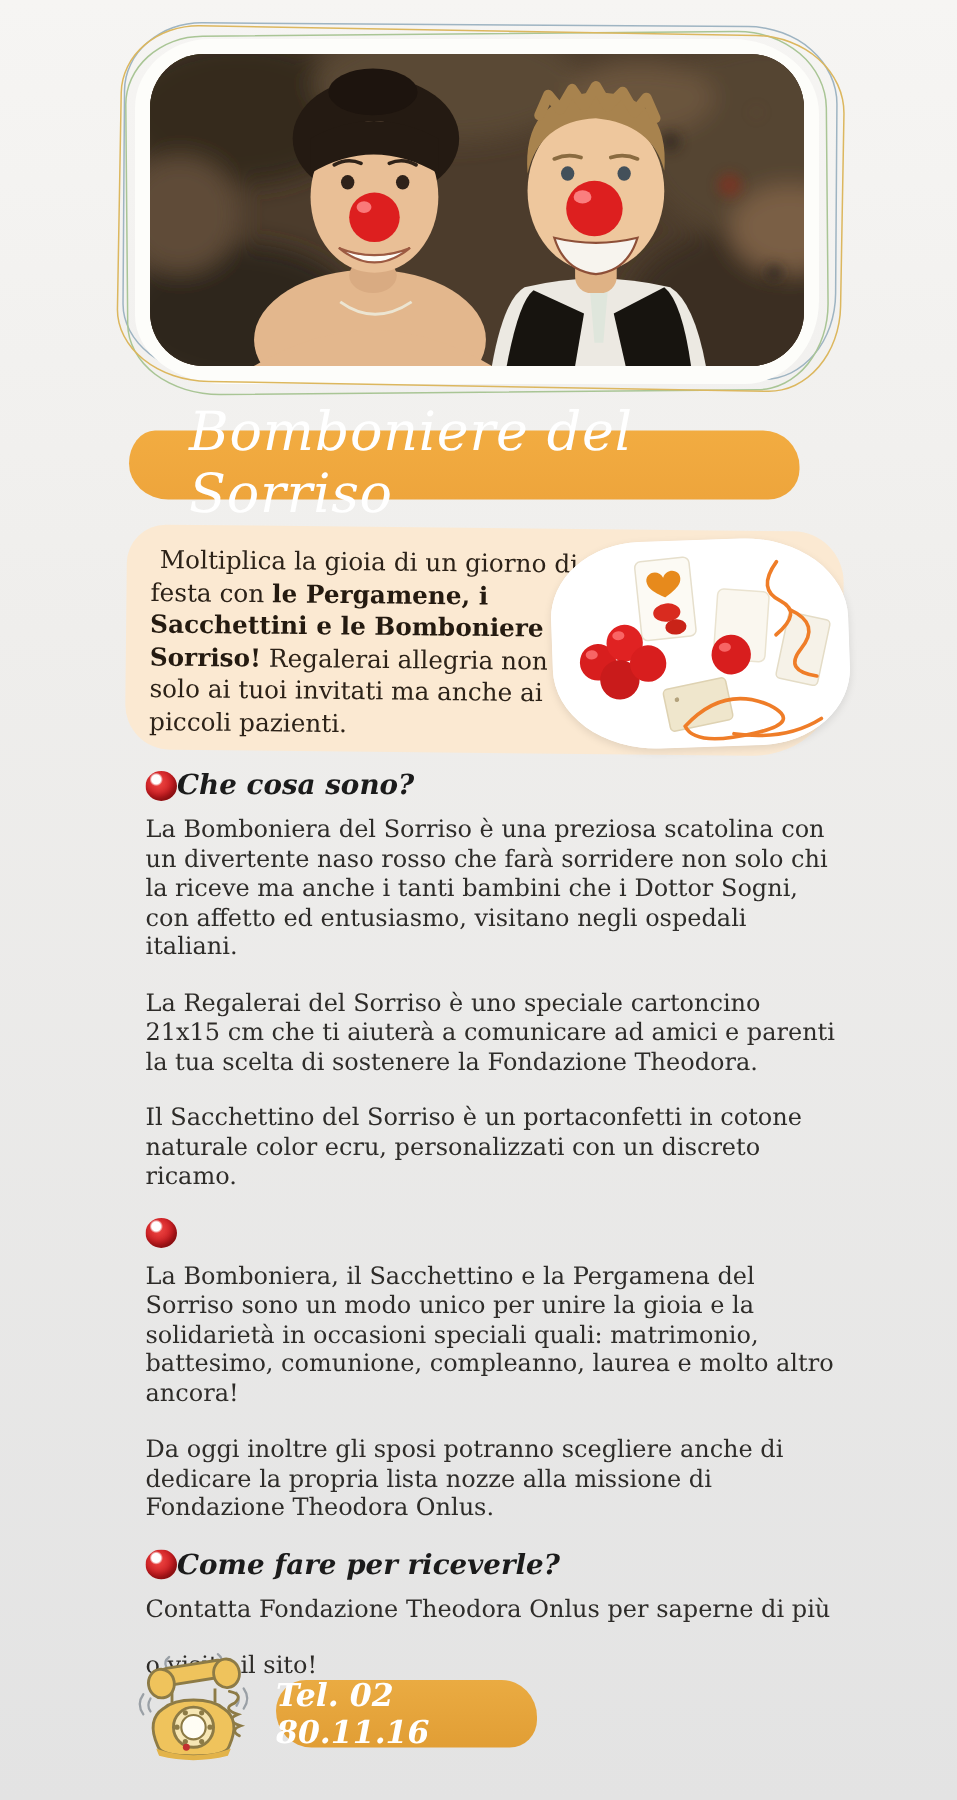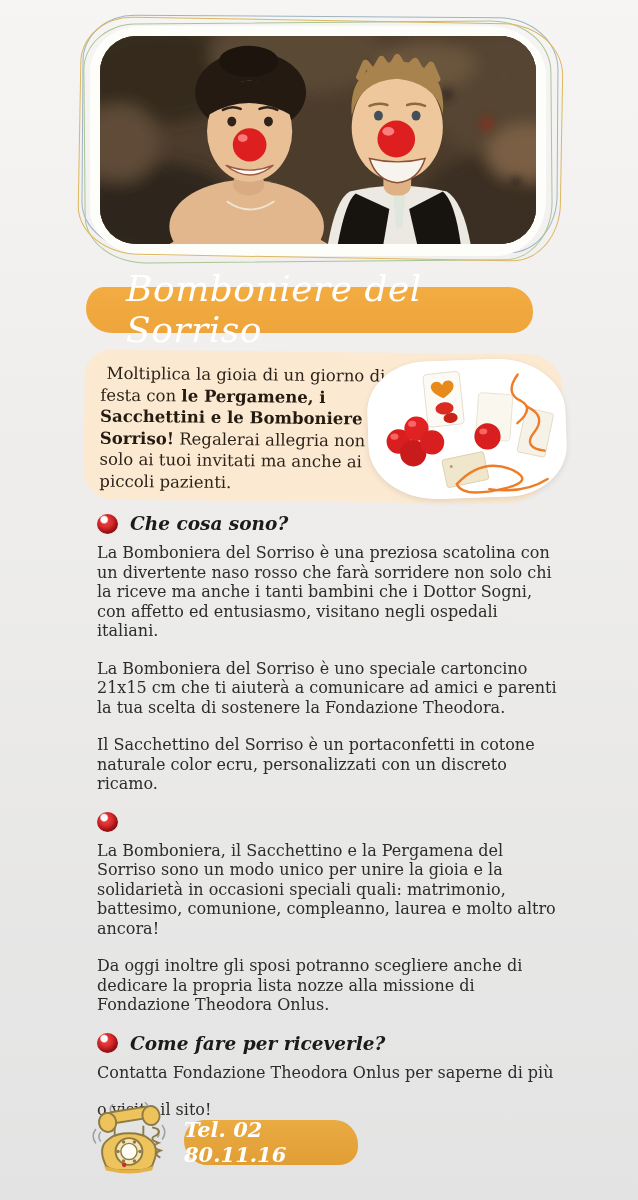--- a/index.html
+++ b/index.html
@@ -34,21 +34,21 @@
   .intro-text strong{font-weight:bold;color:#241a10;}
   .intro-photo{position:absolute;left:368px;top:360px;width:198px;height:138px;background:#fff;
                border-radius:60px 70px 60px 70px/50px 55px 50px 55px;transform:rotate(-2deg);
                overflow:hidden;box-shadow:0 2px 6px rgba(0,0,0,.10);}
   .intro-photo svg{display:block;width:100%;height:100%;}
 
   
   .content{position:absolute;left:97px;top:513px;width:462px;color:#2e2c29;}
   .content p{margin:0 0 18px;font-size:16px;line-height:19.5px;}
   .content p.gap-top{margin-top:8px;}
-  .section-heading{display:flex;align-items:center;gap:12px;margin:0 0 9px;}
+  .section-heading{display:flex;align-items:center;gap:0;margin:0 0 9px;}
   .section-heading.mt{margin-top:4px;}
   .nose-bullet{width:21px;height:20px;border-radius:50%;flex:0 0 auto;
       background:radial-gradient(circle at 34% 28%, #ffffff 0 3px, rgba(255,255,255,0) 4.5px),
                  radial-gradient(circle at 42% 38%, #ee4743 0%, #d02025 55%, #871114 100%);
       box-shadow:inset -2px -3px 4px rgba(80,0,0,.45);}
   .heading-text{font-style:italic;font-weight:bold;font-size:18.5px;color:#1b1b1b;}
 
   
   .footer{position:absolute;left:86px;top:1094px;width:480px;height:92px;display:flex;align-items:center;}
   .phone-icon{width:86px;height:86px;flex:0 0 auto;}
@@ -184,21 +184,21 @@
     </svg>
   </div>
 
   <div class="content">
 
     <div class="section-heading">
       <span class="nose-bullet"></span>
       <span class="heading-text">Che cosa sono?</span>
     </div>
     <p>La Bomboniera del Sorriso è una preziosa scatolina con un divertente naso rosso che farà sorridere non solo chi la riceve ma anche i tanti bambini che i Dottor Sogni, con affetto ed entusiasmo, visitano negli ospedali italiani.</p>
-    <p>La Bomboniera del Sorriso è uno speciale cartoncino 21x15 cm che ti aiuterà a comunicare ad amici e parenti la tua scelta di sostenere la Fondazione Theodora.</p>
+    <p>La Regalerai del Sorriso è uno speciale cartoncino 21x15 cm che ti aiuterà a comunicare ad amici e parenti la tua scelta di sostenere la Fondazione Theodora.</p>
     <p class="gap-top">Il Sacchettino del Sorriso è un portaconfetti in cotone naturale color ecru, personalizzati con un discreto ricamo.</p>
 
     <div class="section-heading mt">
       <span class="nose-bullet"></span>
     </div>
     <p>La Bomboniera, il Sacchettino e la Pergamena del Sorriso sono un modo unico per unire la gioia e la solidarietà in occasioni speciali quali: matrimonio, battesimo, comunione, compleanno, laurea e molto altro ancora!</p>
     <p class="gap-top">Da oggi inoltre gli sposi potranno scegliere anche di dedicare la propria lista nozze alla missione di Fondazione Theodora Onlus.</p>
 
     <div class="section-heading">
       <span class="nose-bullet"></span>

